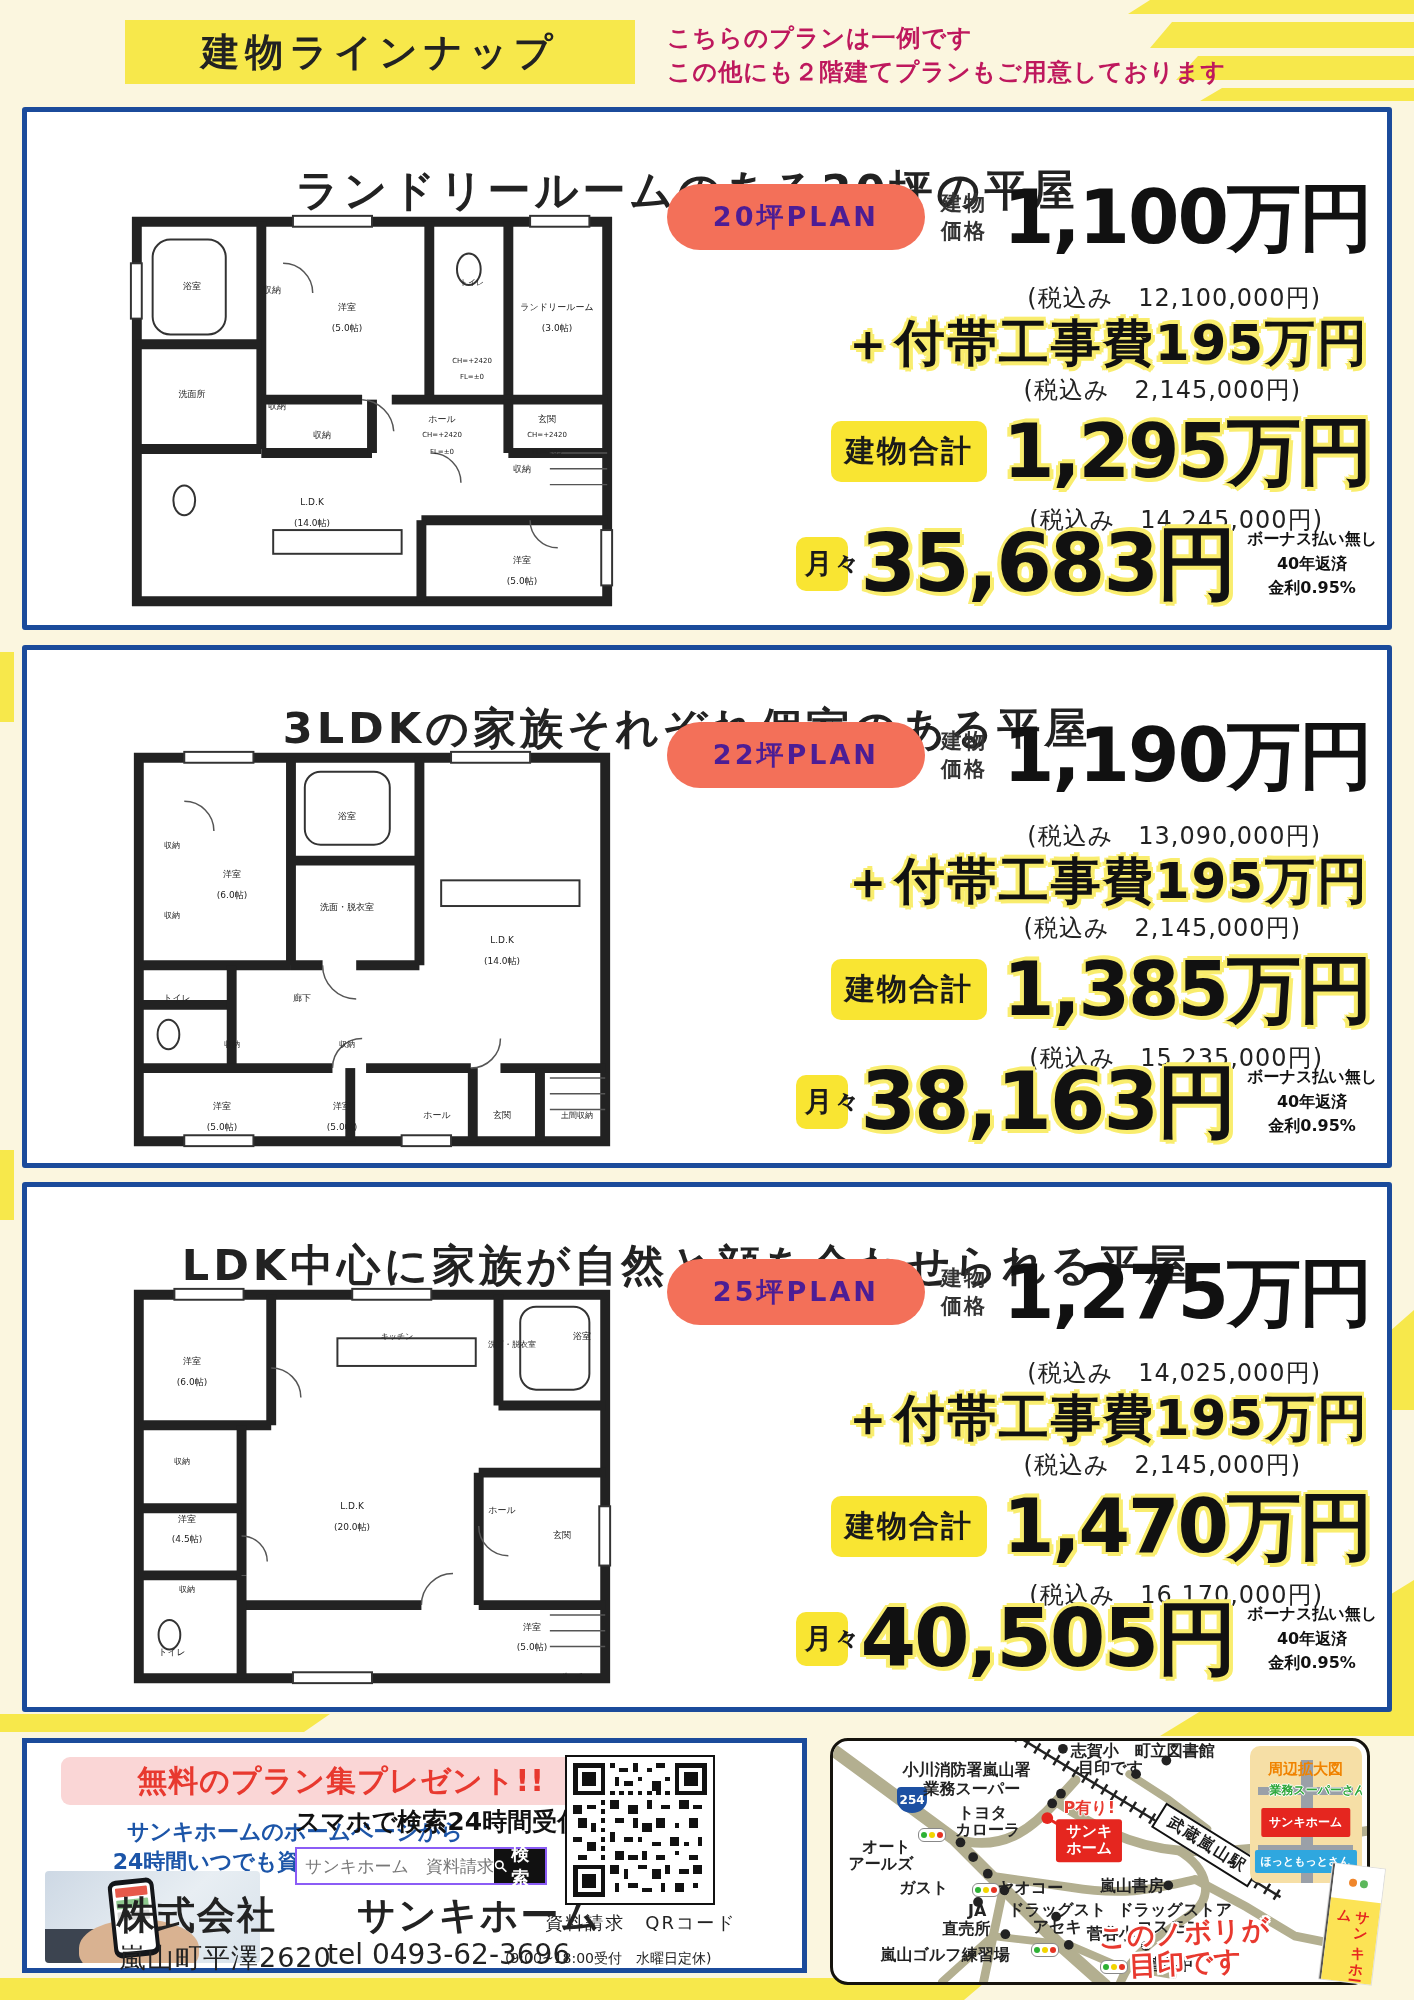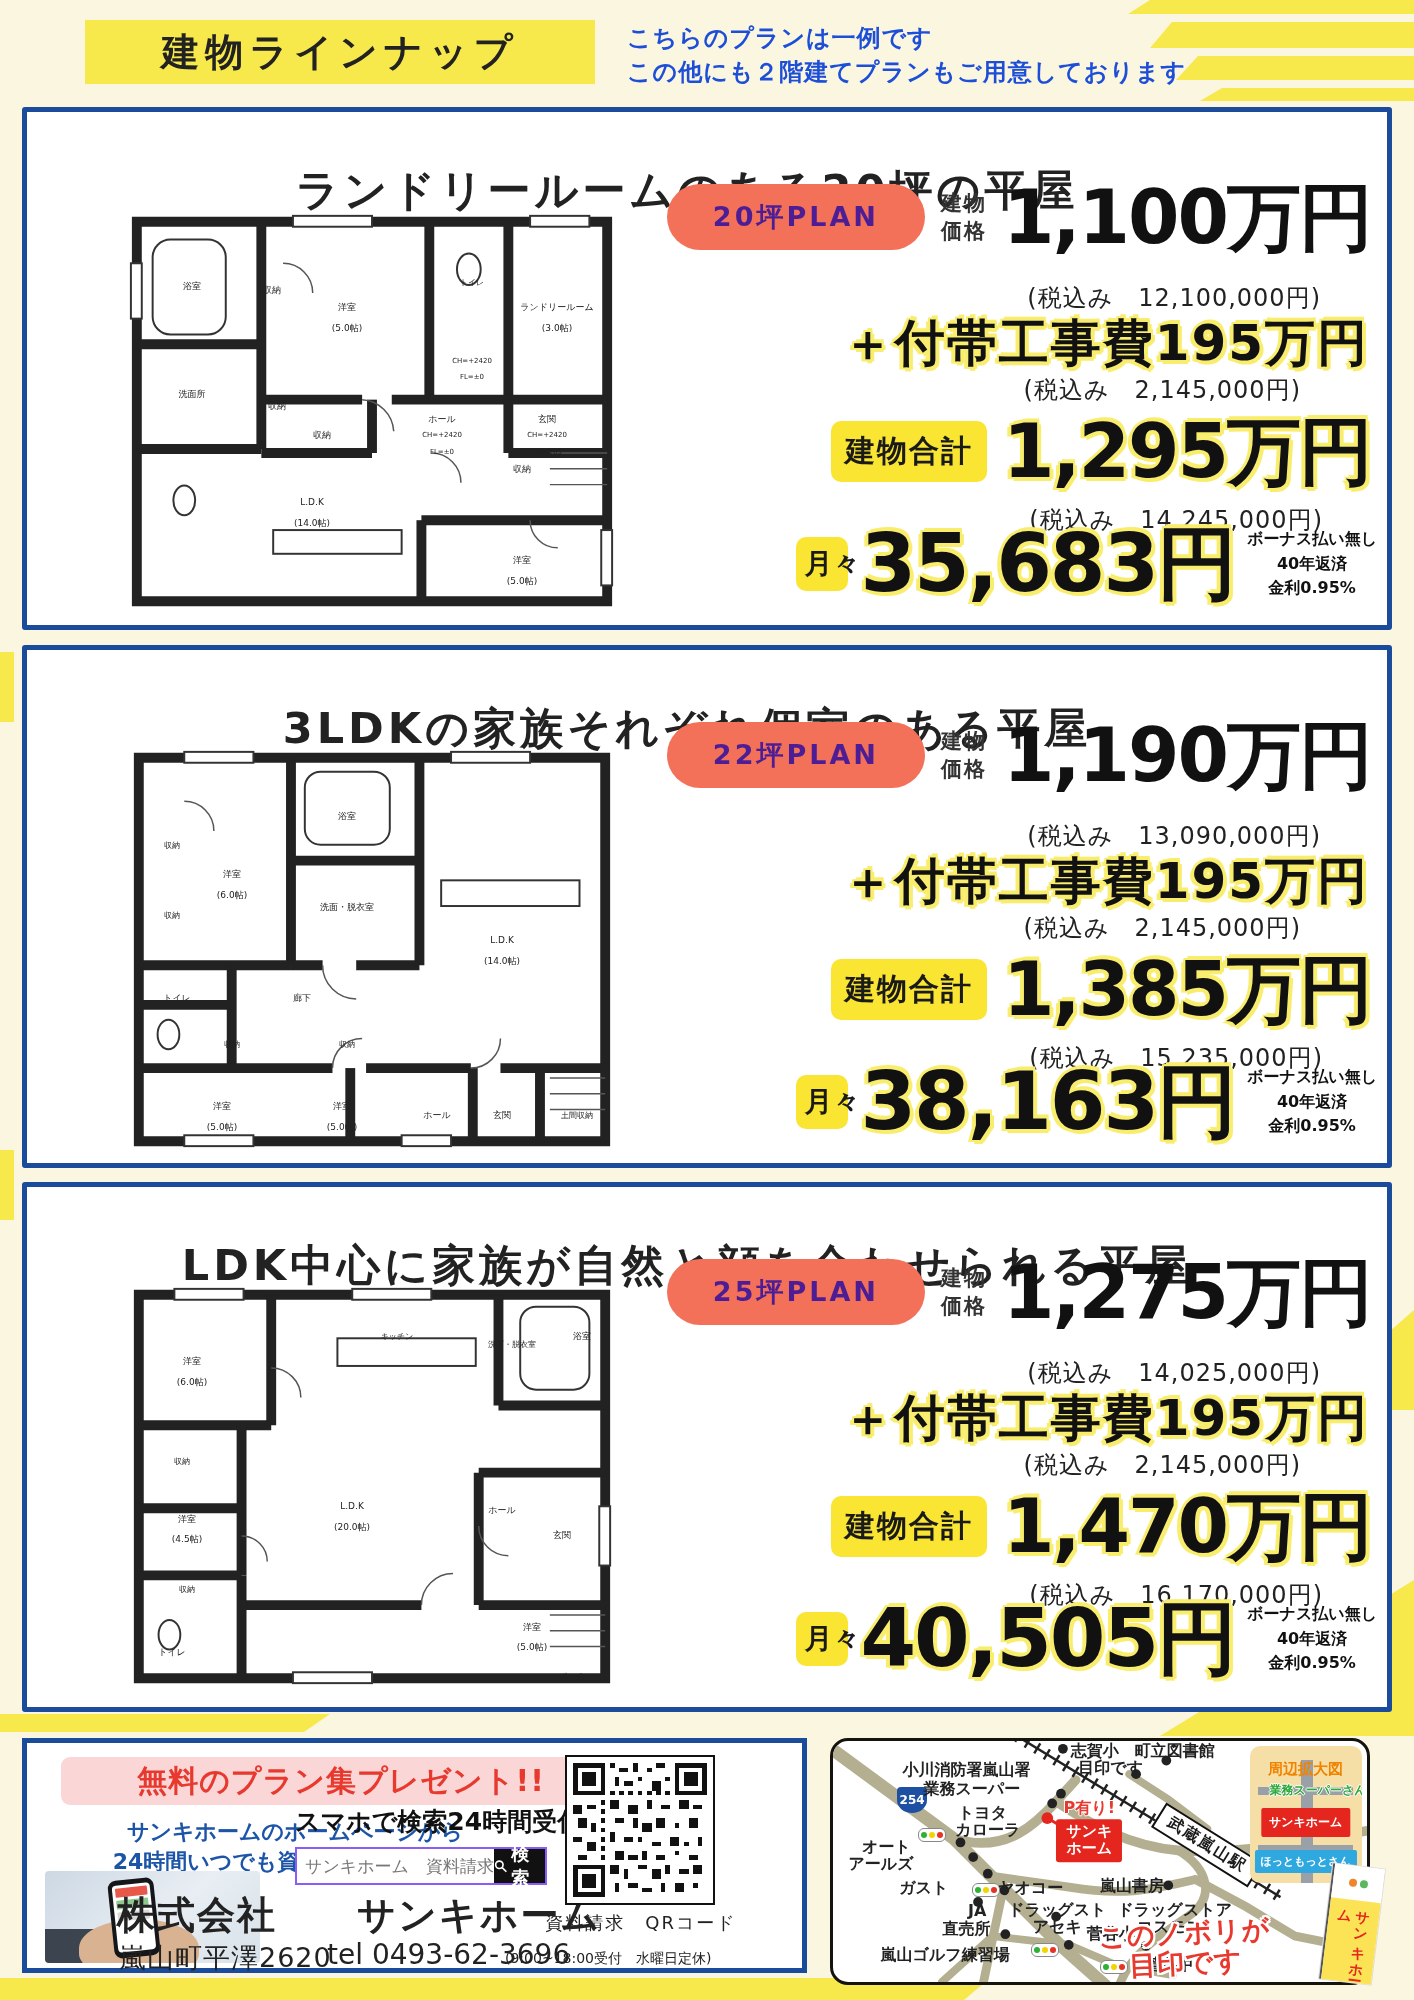--- a/index.html
+++ b/index.html
@@ -4,31 +4,31 @@
 <style>
   :root{
     --accent-yellow:#F7E84B; --outline-yellow:#F9ED6E; --panel-border-blue:#1B4B9B;
     --pill-salmon:#F37059; --badge-yellow:#F9E532; --price-red:#E8392F; --link-blue:#1C55A8;
     --map-road:#B3AF90; --map-inset-bg:#F6DFA6; --inset-orange:#F08300;
     --green-label:#2FA83C; --red-box:#E5261F; --blue-box:#2FA7DF;
   }
   html,body{margin:0;padding:0;}
   body{width:1414px;height:2000px;position:relative;background:#FBF6DF;overflow:hidden;
        font-family:"DejaVu Sans","Liberation Sans",sans-serif;color:#1a1a1a;}
-  .abs{position:absolute;}
+  .abs{position:absolute;margin-left:40px;}
   
   .stripe{position:absolute;background:var(--accent-yellow);}
   .slant-l{clip-path:polygon(22px 0,100% 0,100% 100%,0 100%);}
   .slant-r{clip-path:polygon(0 0,100% 0,calc(100% - 26px) 100%,0 100%);}
   .wedge-br{clip-path:polygon(100% 0,100% 100%,0 100%);}
   
   .hdr-box{left:85px;top:20px;width:510px;height:64px;background:var(--accent-yellow);
            display:flex;align-items:center;justify-content:center;}
   .hdr-title{font-size:38px;font-weight:bold;letter-spacing:6px;color:#222;}
-  .hdr-note{left:627px;font-size:24px;font-weight:bold;letter-spacing:1px;color:#1d4ed8;white-space:nowrap;}
+  .hdr-note{left:627px;font-size:24px;font-weight:bold;letter-spacing:1px;color:#be185d;white-space:nowrap;}
   
   .panel{position:absolute;left:22px;width:1370px;background:#fff;
          border:5px solid var(--panel-border-blue);border-radius:3px;box-sizing:border-box;z-index:2;}
   .p-title{position:absolute;top:14px;left:0;right:40px;text-align:center;
            font-size:43px;font-weight:bold;letter-spacing:4px;color:#222;white-space:nowrap;}
   .fp{position:absolute;left:95px;top:92px;width:500px;height:415px;}
   .fp svg{width:100%;height:100%;}
   .room{position:absolute;transform:translate(-50%,-50%);font-size:9px;color:#222;
         white-space:nowrap;line-height:1.1;}
   .price-row{position:absolute;top:68px;right:16px;display:flex;align-items:center;gap:16px;}

